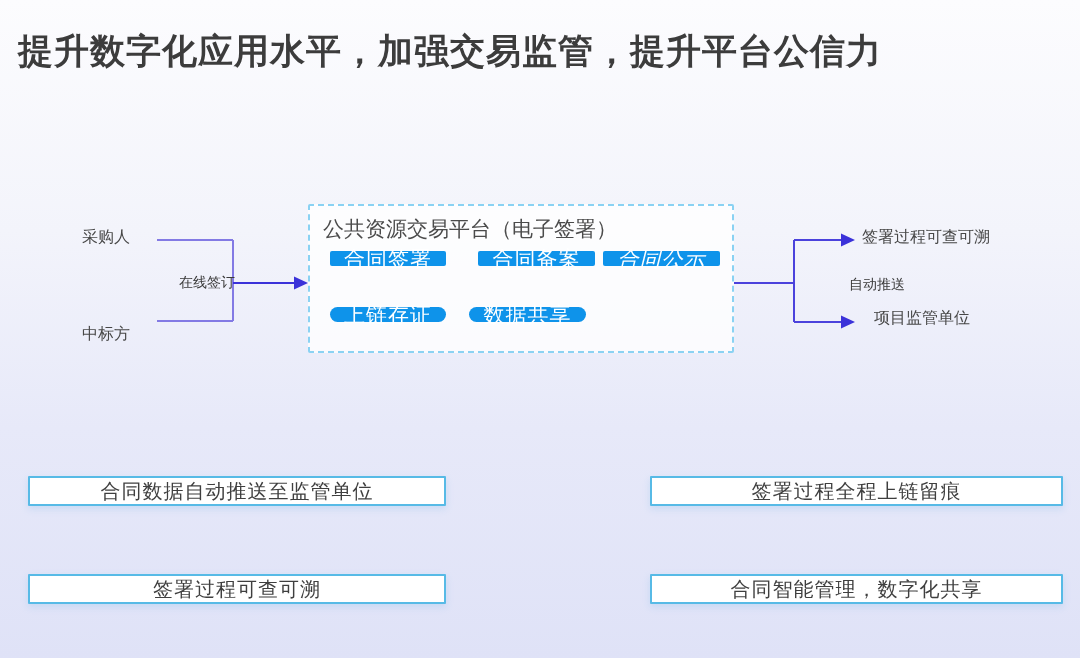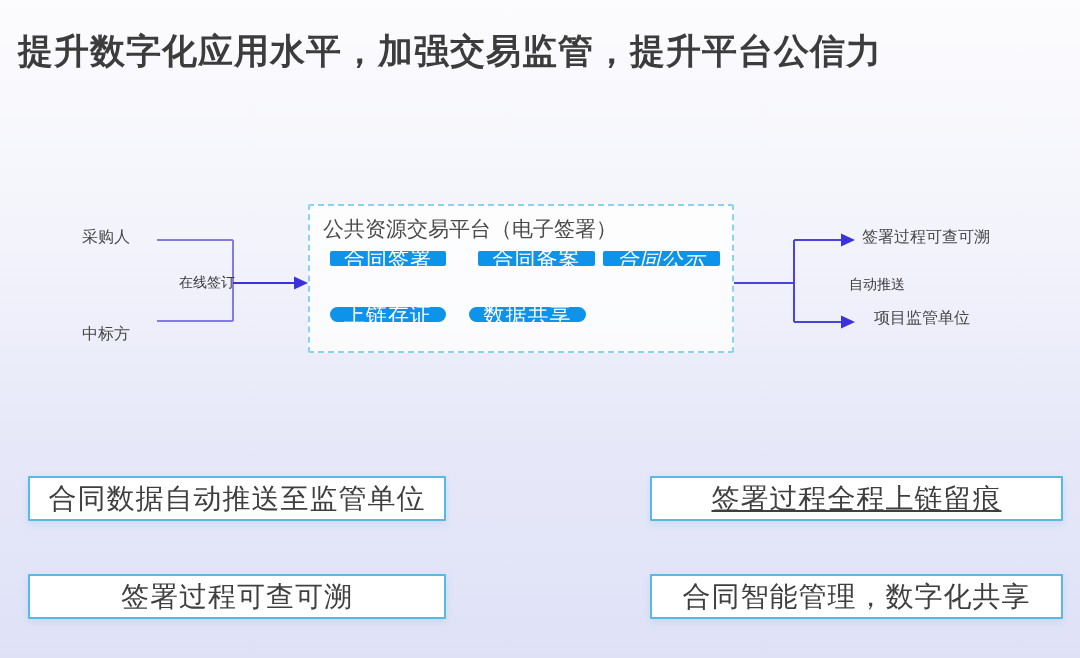--- a/index.html
+++ b/index.html
@@ -39,31 +39,31 @@
     display:flex;align-items:center;justify-content:center;
     font-size:21px;border-radius:2px;letter-spacing:1px;
   }
   .chip-1{left:20px;top:45px;width:116px;}
   .chip-2{left:168px;top:45px;width:117px;text-decoration:underline;}
   .chip-3{left:293px;top:45px;width:117px;font-style:italic;}
   .chip-4{left:20px;top:101px;width:116px;border-radius:10px;}
   .chip-5{left:159px;top:101px;width:117px;border-radius:10px;}
   .connector-svg{position:absolute;left:0;top:0;pointer-events:none;}
   .feature-box{
-    position:absolute;width:418px;height:45px;
+    position:absolute;width:418px;height:30px;
     background:#ffffff;border:2px solid #57bae6;border-radius:1px;
     display:flex;align-items:center;justify-content:center;
-    font-size:28px;color:#3f3f3f;letter-spacing:1px;
+    font-size:20px;color:#3f3f3f;letter-spacing:1px;
     box-sizing:border-box;
     box-shadow:0 3px 7px rgba(130,185,235,0.28);
     white-space:nowrap;
   }
   .fb-a{left:28px;top:476px;}
   .fb-b{left:28px;top:574px;}
-  .fb-c{left:650px;top:476px;width:413px;text-decoration:underline;}
+  .fb-c{left:650px;top:476px;width:413px;}
   .fb-d{left:650px;top:574px;width:413px;}
 </style>
 </head>
 <body>
 
 <div class="slide">
 
   <div class="slide-title">提升数字化应用水平，加强交易监管，提升平台公信力</div>
 
   <svg class="connector-svg" width="1080" height="658" viewBox="0 0 1080 658">

